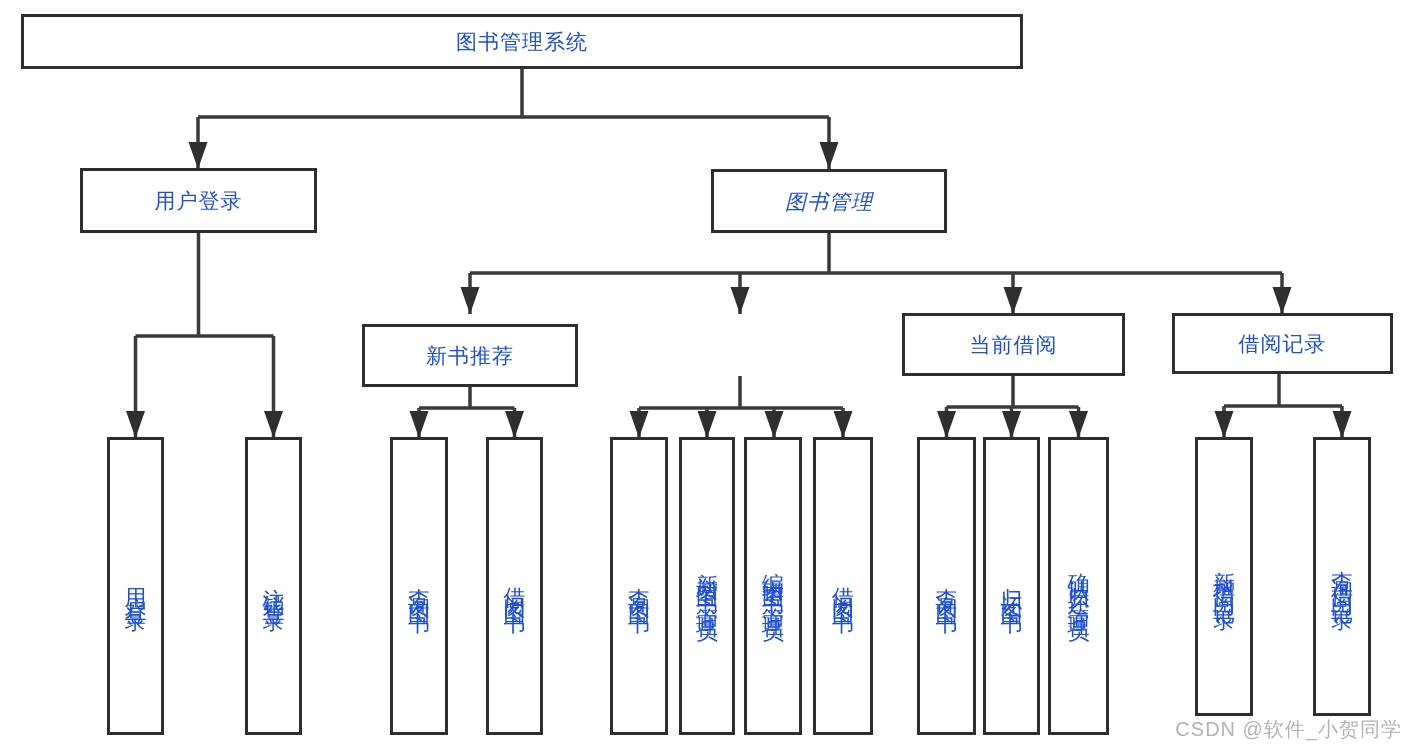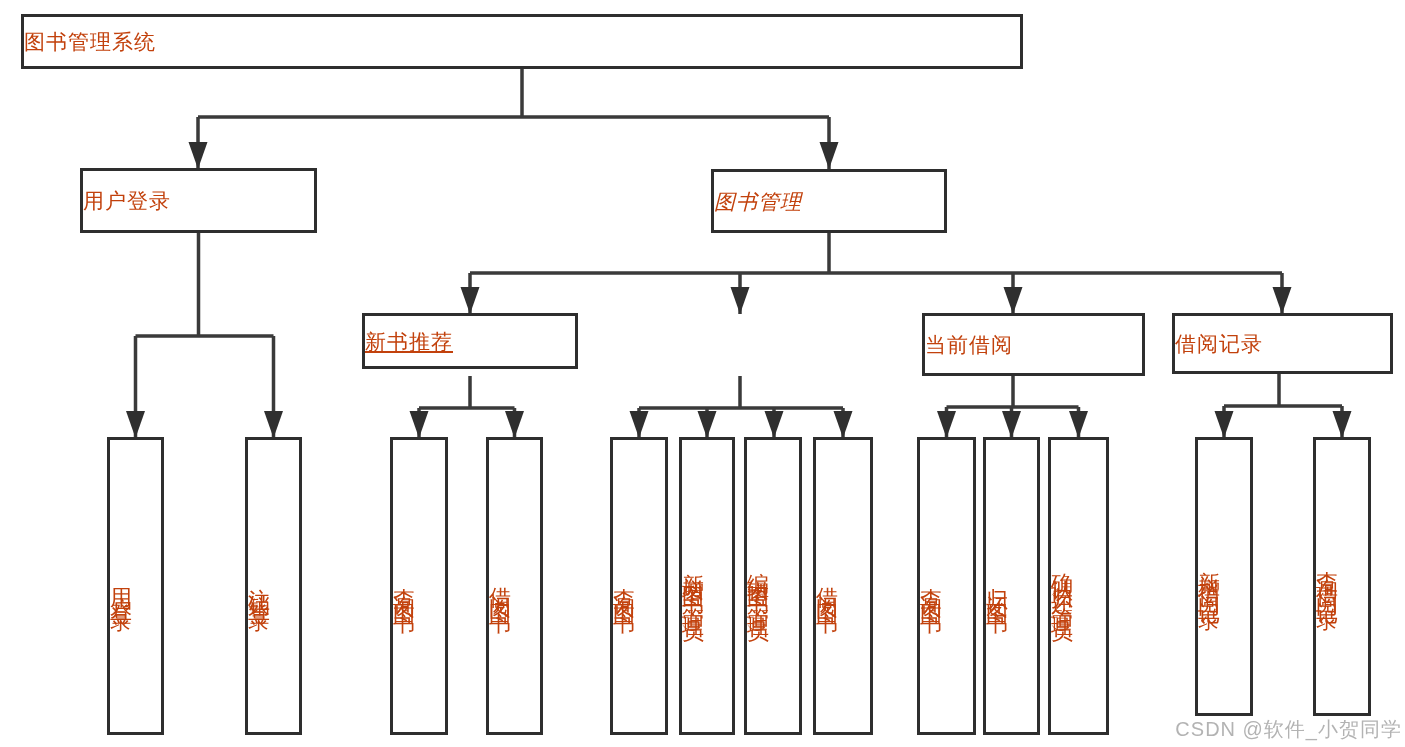--- a/index.html
+++ b/index.html
@@ -30,23 +30,23 @@
     fill: #2f2f2f;
     stroke: none;
   }
   .box {
     position: absolute;
     box-sizing: border-box;
     background: #ffffff;
     border: 3px solid #2e2e2e;
     display: flex;
     align-items: center;
-    justify-content: flex-start;
+    justify-content: center;
     z-index: 2;
-    color: #c2410c;
+    color: #1d4ed8;
   }
   .hlabel {
     font-size: 21px;
     letter-spacing: 1px;
     line-height: 1;
     white-space: nowrap;
   }
   .vlabel {
     writing-mode: vertical-rl;
     text-orientation: mixed;
@@ -128,24 +128,24 @@
     <span class="hlabel">图书管理系统</span>
   </div>
 
   <div class="box" style="left:80px; top:168px; width:237px; height:65px;">
     <span class="hlabel">用户登录</span>
   </div>
   <div class="box" style="left:711px; top:169px; width:236px; height:64px;font-style:italic;">
     <span class="hlabel">图书管理</span>
   </div>
 
-  <div class="box" style="left:362px; top:313px; width:216px; height:56px;text-decoration:underline;">
+  <div class="box" style="left:362px; top:324px; width:216px; height:63px;">
     <span class="hlabel">新书推荐</span>
   </div>
-  <div class="box" style="left:902px; top:313px; width:223px; height:63px;margin-left:20px;">
+  <div class="box" style="left:902px; top:313px; width:223px; height:63px;">
     <span class="hlabel">当前借阅</span>
   </div>
   <div class="box" style="left:1172px; top:313px; width:221px; height:61px;">
     <span class="hlabel">借阅记录</span>
   </div>
 
   <div class="box" style="left:107px; top:437px; width:57px; height:298px;">
     <span class="vlabel">用户登录</span>
   </div>
   <div class="box" style="left:245px; top:437px; width:57px; height:298px;">

